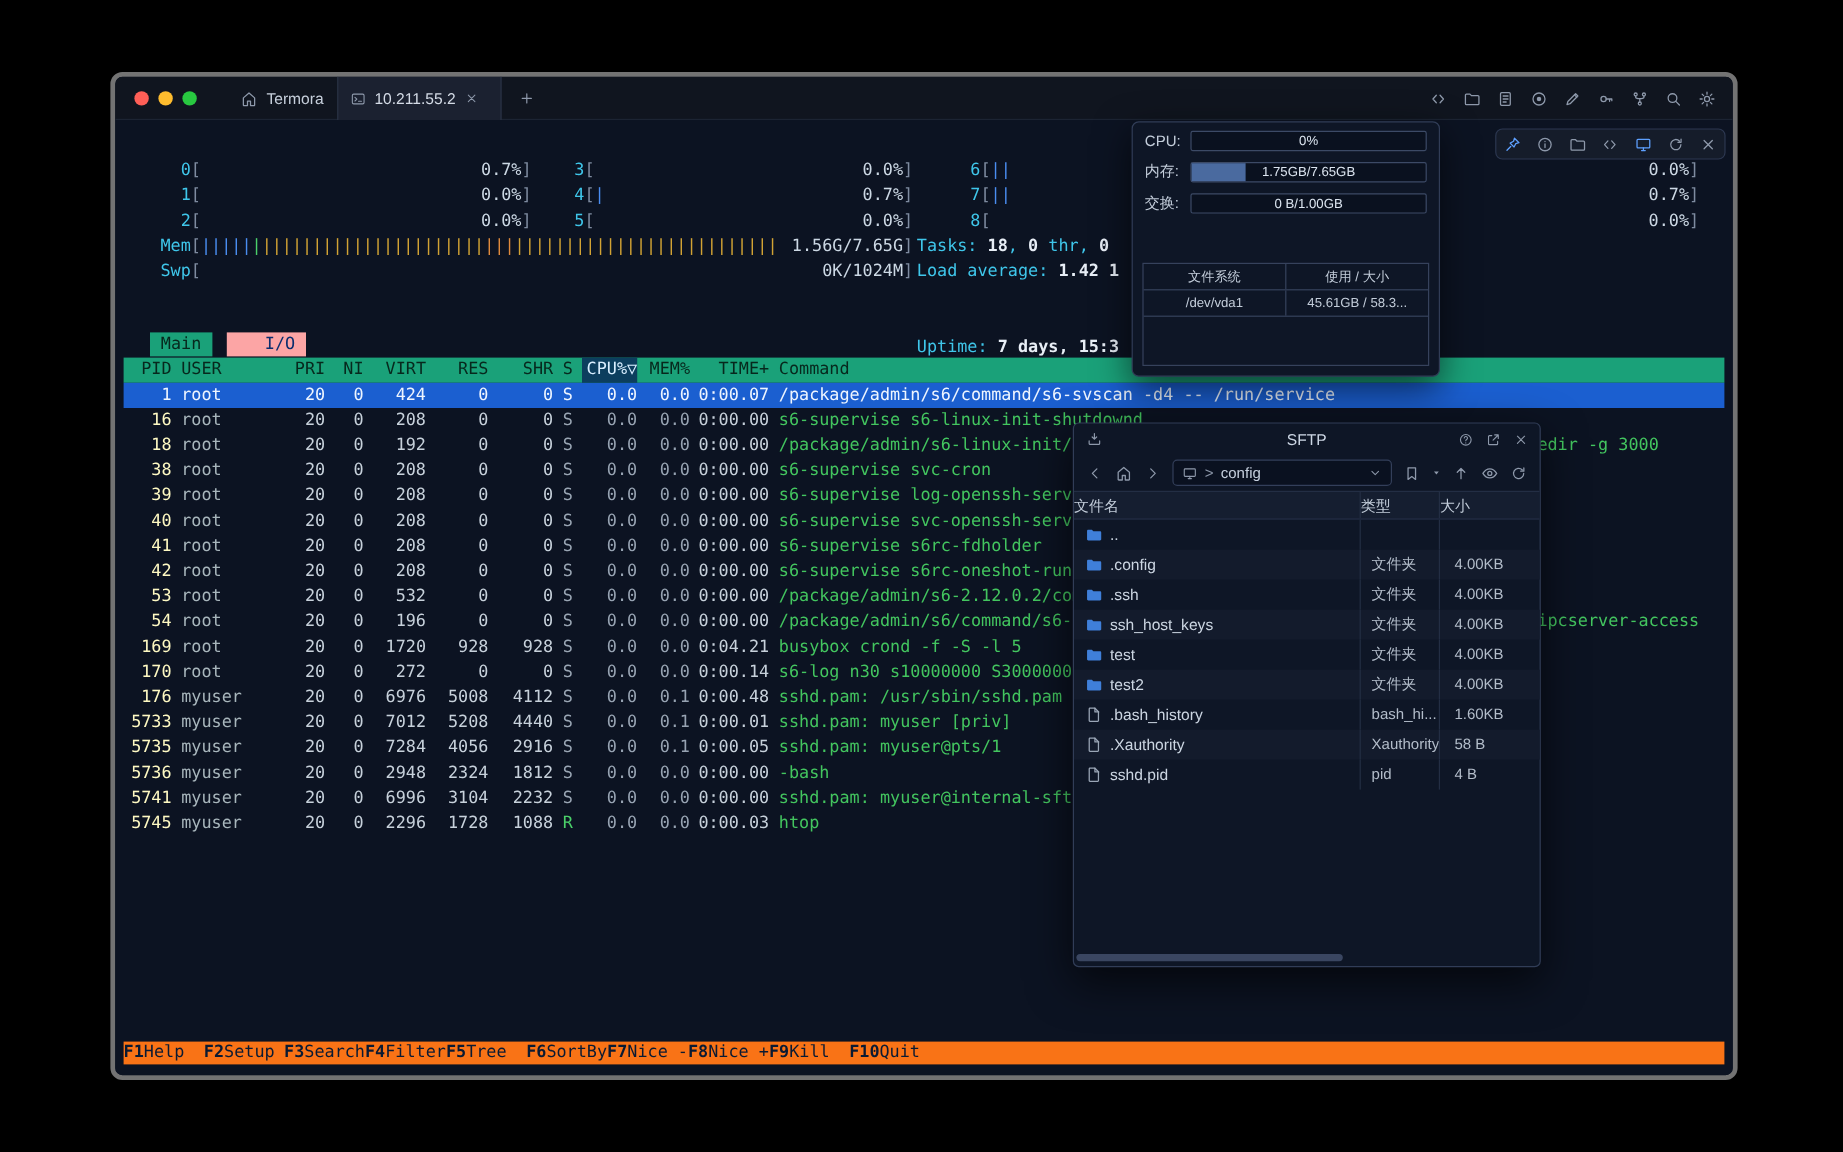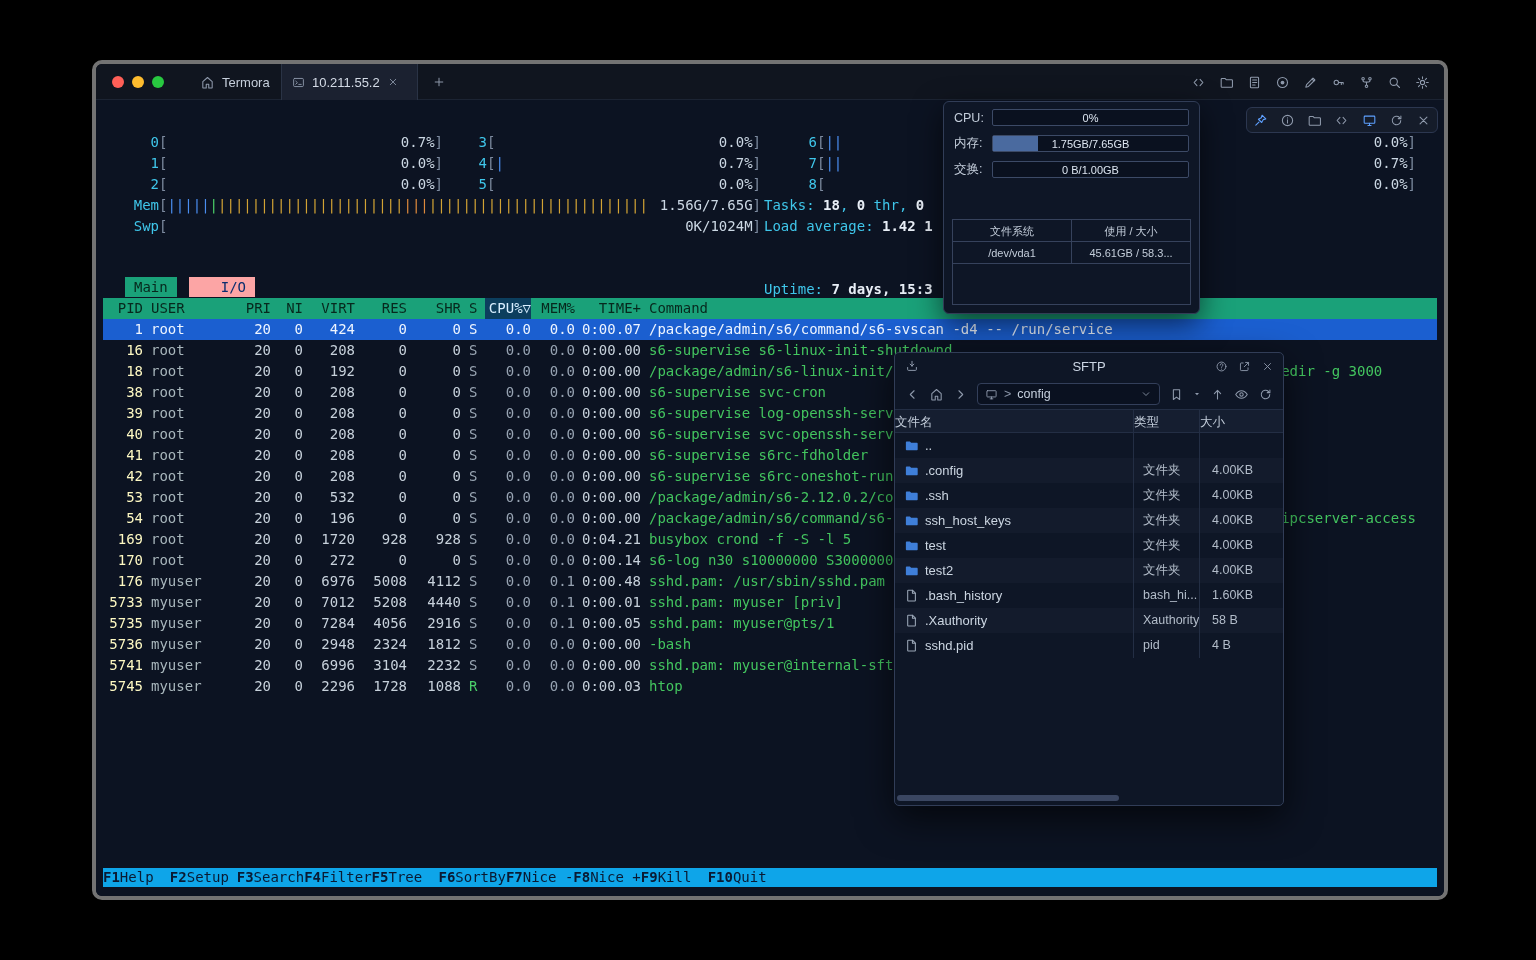--- a/index.html
+++ b/index.html
@@ -52,21 +52,21 @@
   .pcell:nth-child(1){flex:0 0 40px}.pcell:nth-child(2){flex:0 0 86px}
   .pcell:nth-child(3){flex:0 0 42px}.pcell:nth-child(4){flex:0 0 32px}
   .pcell:nth-child(5){flex:0 0 52px}.pcell:nth-child(6){flex:0 0 52px}
   .pcell:nth-child(7){flex:0 0 54px}.pcell:nth-child(8){flex:0 0 24px}
   .pcell:nth-child(9){flex:0 0 46px}.pcell:nth-child(10){flex:0 0 44px}
   .pcell:nth-child(11){flex:0 0 66px}.pcell:nth-child(12){flex:1 1 auto}
   .phead .sortcell{background:#0c3e5e;color:#d8eeff;}
   .c-wh{color:#fef9c3}.c-us{color:#a8b6bc}.c-nm{color:#c7d1db}
   .c-st{color:#9aa6b4}.c-dm{color:#97a3b2}.c-cmd{color:#43c55f}
   .run{color:#4bd06a !important;}
-  .fnbar{position:absolute;left:7px;right:7px;top:768px;height:19px;background:#0ea5e9;display:flex;
+  .fnbar{position:absolute;left:7px;right:7px;top:768px;height:19px;background:#f97316;display:flex;
     font-size:14px;line-height:19px;}
   .fnitem{display:flex;white-space:pre;}
   .fk{color:#0a1a33;font-weight:bold;}
   .fl{color:#0a1a33;min-width:50px;}
   
   .p-title{position:relative;height:26px;display:flex;align-items:center;justify-content:center;
     color:#ccd6e4;font-size:13px;}
   .p-icons{position:absolute;right:9px;top:0;height:26px;display:flex;gap:10px;align-items:center;}
   .abs-l{position:absolute;left:10px;top:6px;}
   .sysinfo{position:absolute;left:847px;top:37px;width:257px;height:213px;background:#0e1626;

